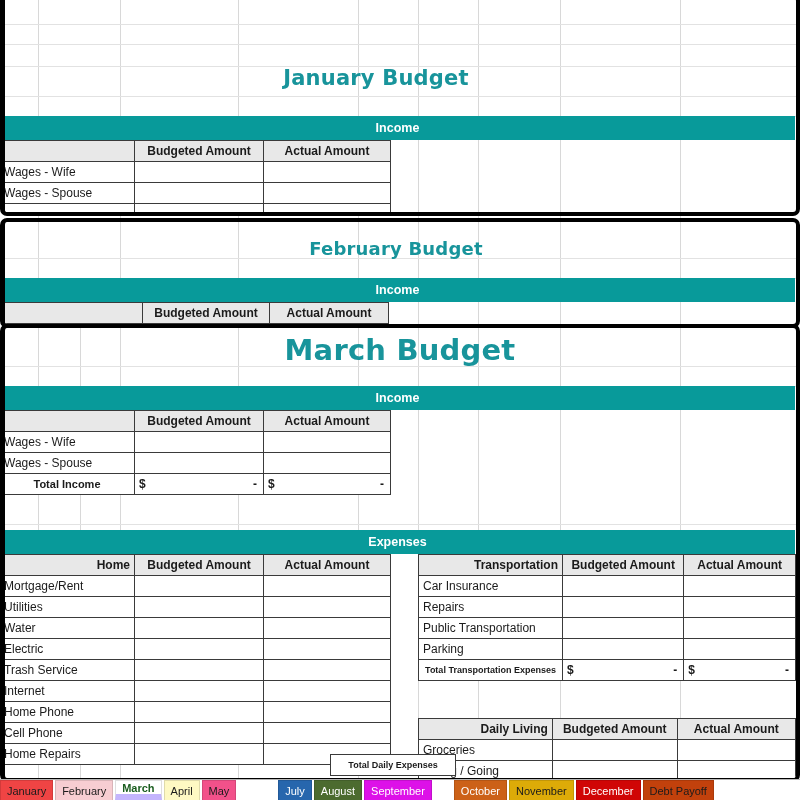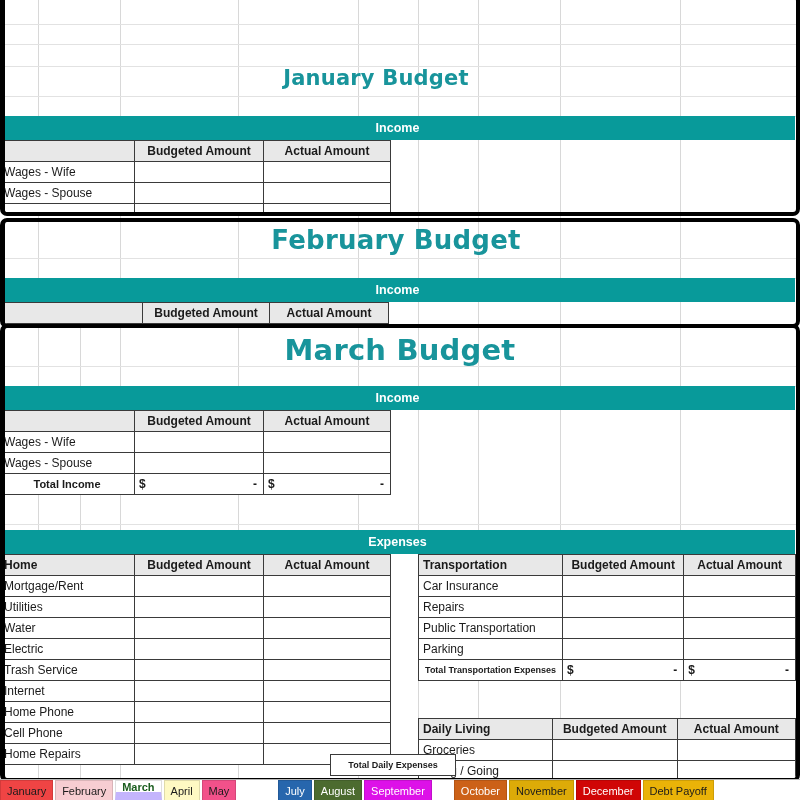--- a/index.html
+++ b/index.html
@@ -41,21 +41,21 @@
   .tbl{position:absolute;border-collapse:collapse;table-layout:fixed;}
   .tbl td{
     border:1px solid #3a3a3a;
     height:20px;padding:0 4px;
     font-size:12px;color:#1b1b1b;
     background:#fff;
     white-space:nowrap;overflow:hidden;
     font-family:"Liberation Sans", sans-serif;
   }
   .tbl td.hdr{background:#e8e8e8;font-weight:bold;text-align:center;}
-  .tbl td.hdr-left{background:#e8e8e8;font-weight:bold;text-align:left;}
+  .tbl td.hdr-left{background:#e8e8e8;font-weight:bold;text-align:right;}
   .tbl td.rowlabel{text-align:left;}
   .tbl td.total{font-weight:bold;text-align:center;font-size:11px;}
   .tbl td.totalsm{font-weight:bold;text-align:center;font-size:9px;padding:0 2px;}
   .tbl td.money{text-align:left;position:relative;font-weight:bold;}
   .tbl td.money .dash{position:absolute;right:6px;}
 
   
   .logo{position:absolute;left:14px;top:4px;}
   .logo .brand{
     font-family:"DejaVu Sans", sans-serif;
@@ -75,21 +75,21 @@
     background:#ffffff;display:flex;align-items:stretch;
     border-top:1px solid #b6b6b6;
   }
   .tab{
     display:flex;align-items:center;justify-content:center;
     font-size:11px;font-family:"Liberation Sans", sans-serif;
     padding:0 6px;margin-right:2px;white-space:nowrap;
     border:1px solid rgba(0,0,0,.12);border-bottom:none;
     box-sizing:border-box;
   }
-  .tab.active{font-weight:bold;border-bottom:8px solid #c4b5fd;}
+  .tab.active{font-weight:bold;border-bottom:6px solid #c4b5fd;}
 </style>
 </head>
 <body>
 
 <div class="sheet">
 
   <div class="gridlines">
     <div class="v" style="left:38px"></div>
     <div class="v" style="left:120px"></div>
     <div class="v" style="left:238px"></div>
@@ -166,21 +166,21 @@
       <div class="v" style="left:233px"></div>
       <div class="v" style="left:353px"></div>
       <div class="v" style="left:413px"></div>
       <div class="v" style="left:473px"></div>
       <div class="v" style="left:555px"></div>
       <div class="v" style="left:675px"></div>
       <div class="h" style="top:36px"></div>
       <div class="h" style="top:56px"></div>
     </div>
 
-    <div class="title" style="position:absolute;left:0;top:3px;width:782px;font-size:26px;">February Budget</div>
+    <div class="title" style="position:absolute;left:0;top:16px;width:782px;font-size:18px;">February Budget</div>
 
     <div class="banner" style="left:-5px;top:56px;width:795px;height:24px;">Income</div>
 
     <table class="tbl" style="left:-6px;top:80px;">
       <tbody>
           <tr>
         <td class="hdr-left" style="width:134px;"></td>
         <td class="hdr" style="width:118px;">Budgeted Amount</td>
         <td class="hdr" style="width:110px;">Actual Amount</td>
       </tr>
@@ -396,18 +396,18 @@
       </div>
     <div class="tab" style="background: rgb(204, 97, 24); color: rgb(255, 255, 255); margin-left: 20px;">
         <span>October</span>
       </div>
     <div class="tab" style="background: rgb(221, 171, 8); color: rgb(27, 27, 27);">
         <span>November</span>
       </div>
     <div class="tab" style="background: rgb(208, 6, 6); color: rgb(255, 255, 255);">
         <span>December</span>
       </div>
-    <div class="tab" style="background: #eab308; color: rgb(27, 27, 27);">
+    <div class="tab" style="background: #c2410c; color: rgb(27, 27, 27);">
         <span>Debt Payoff</span>
       </div>
   </div>
 
 </div>
 
 </body></html>

